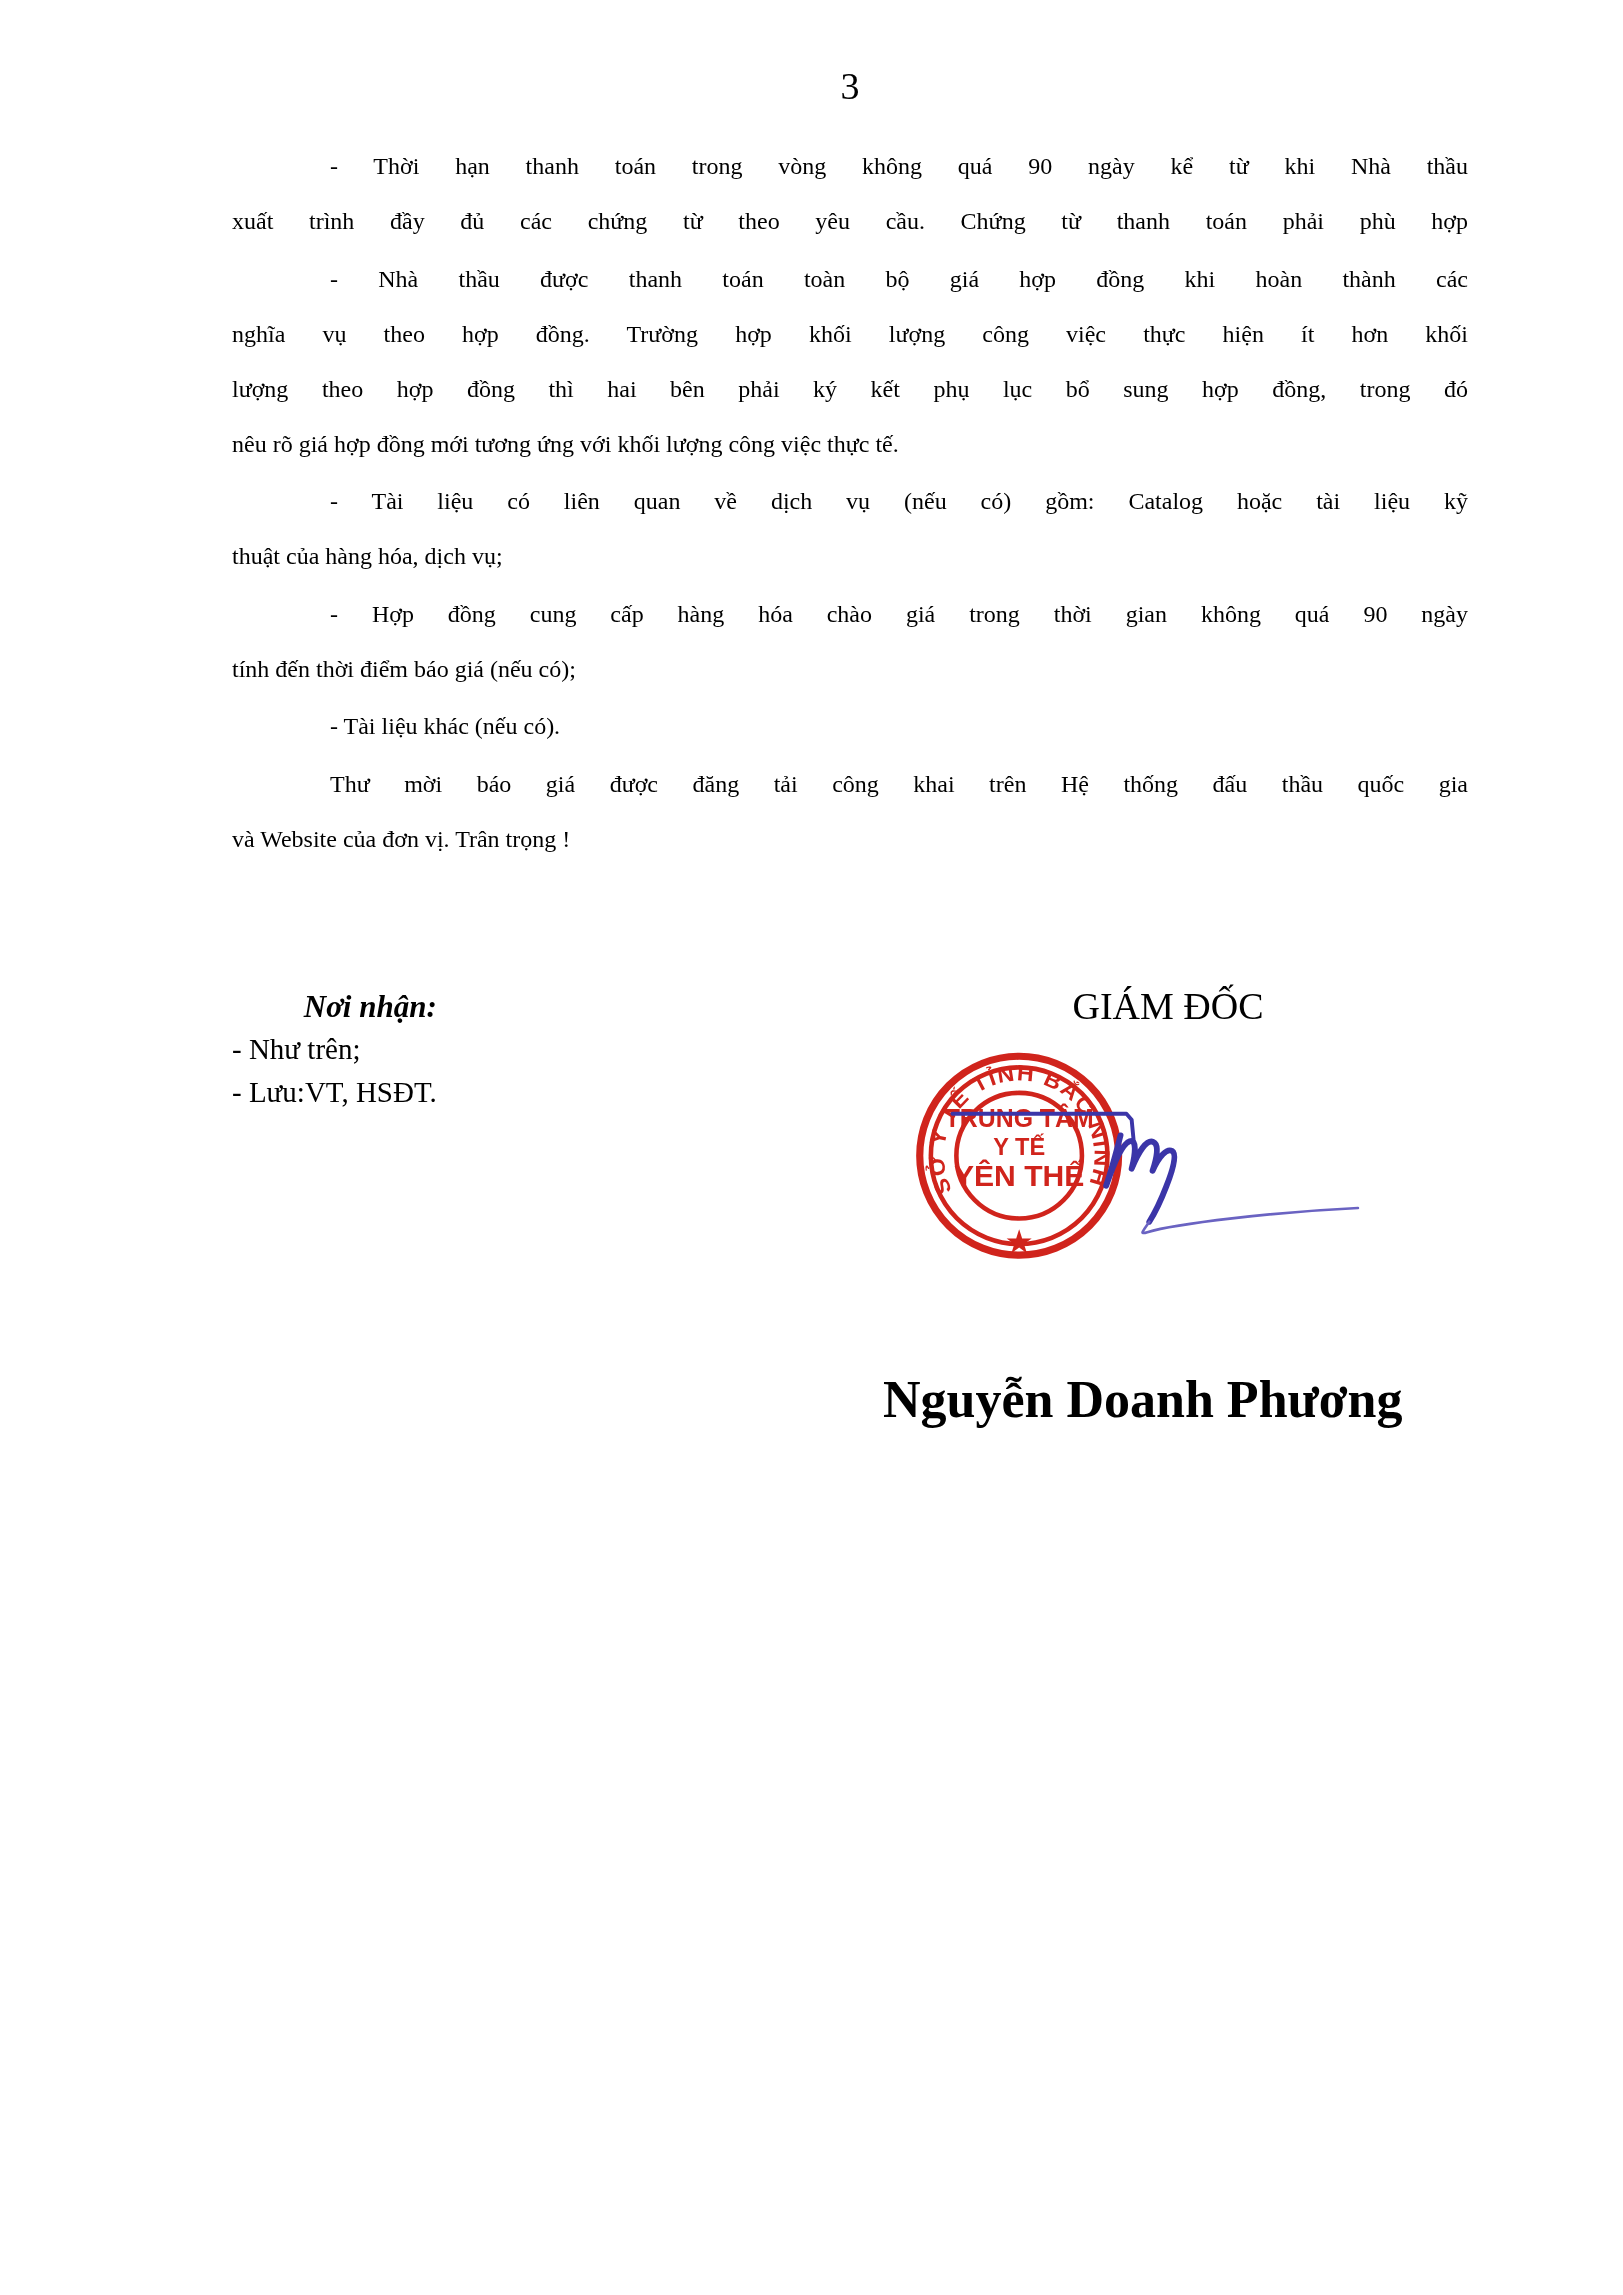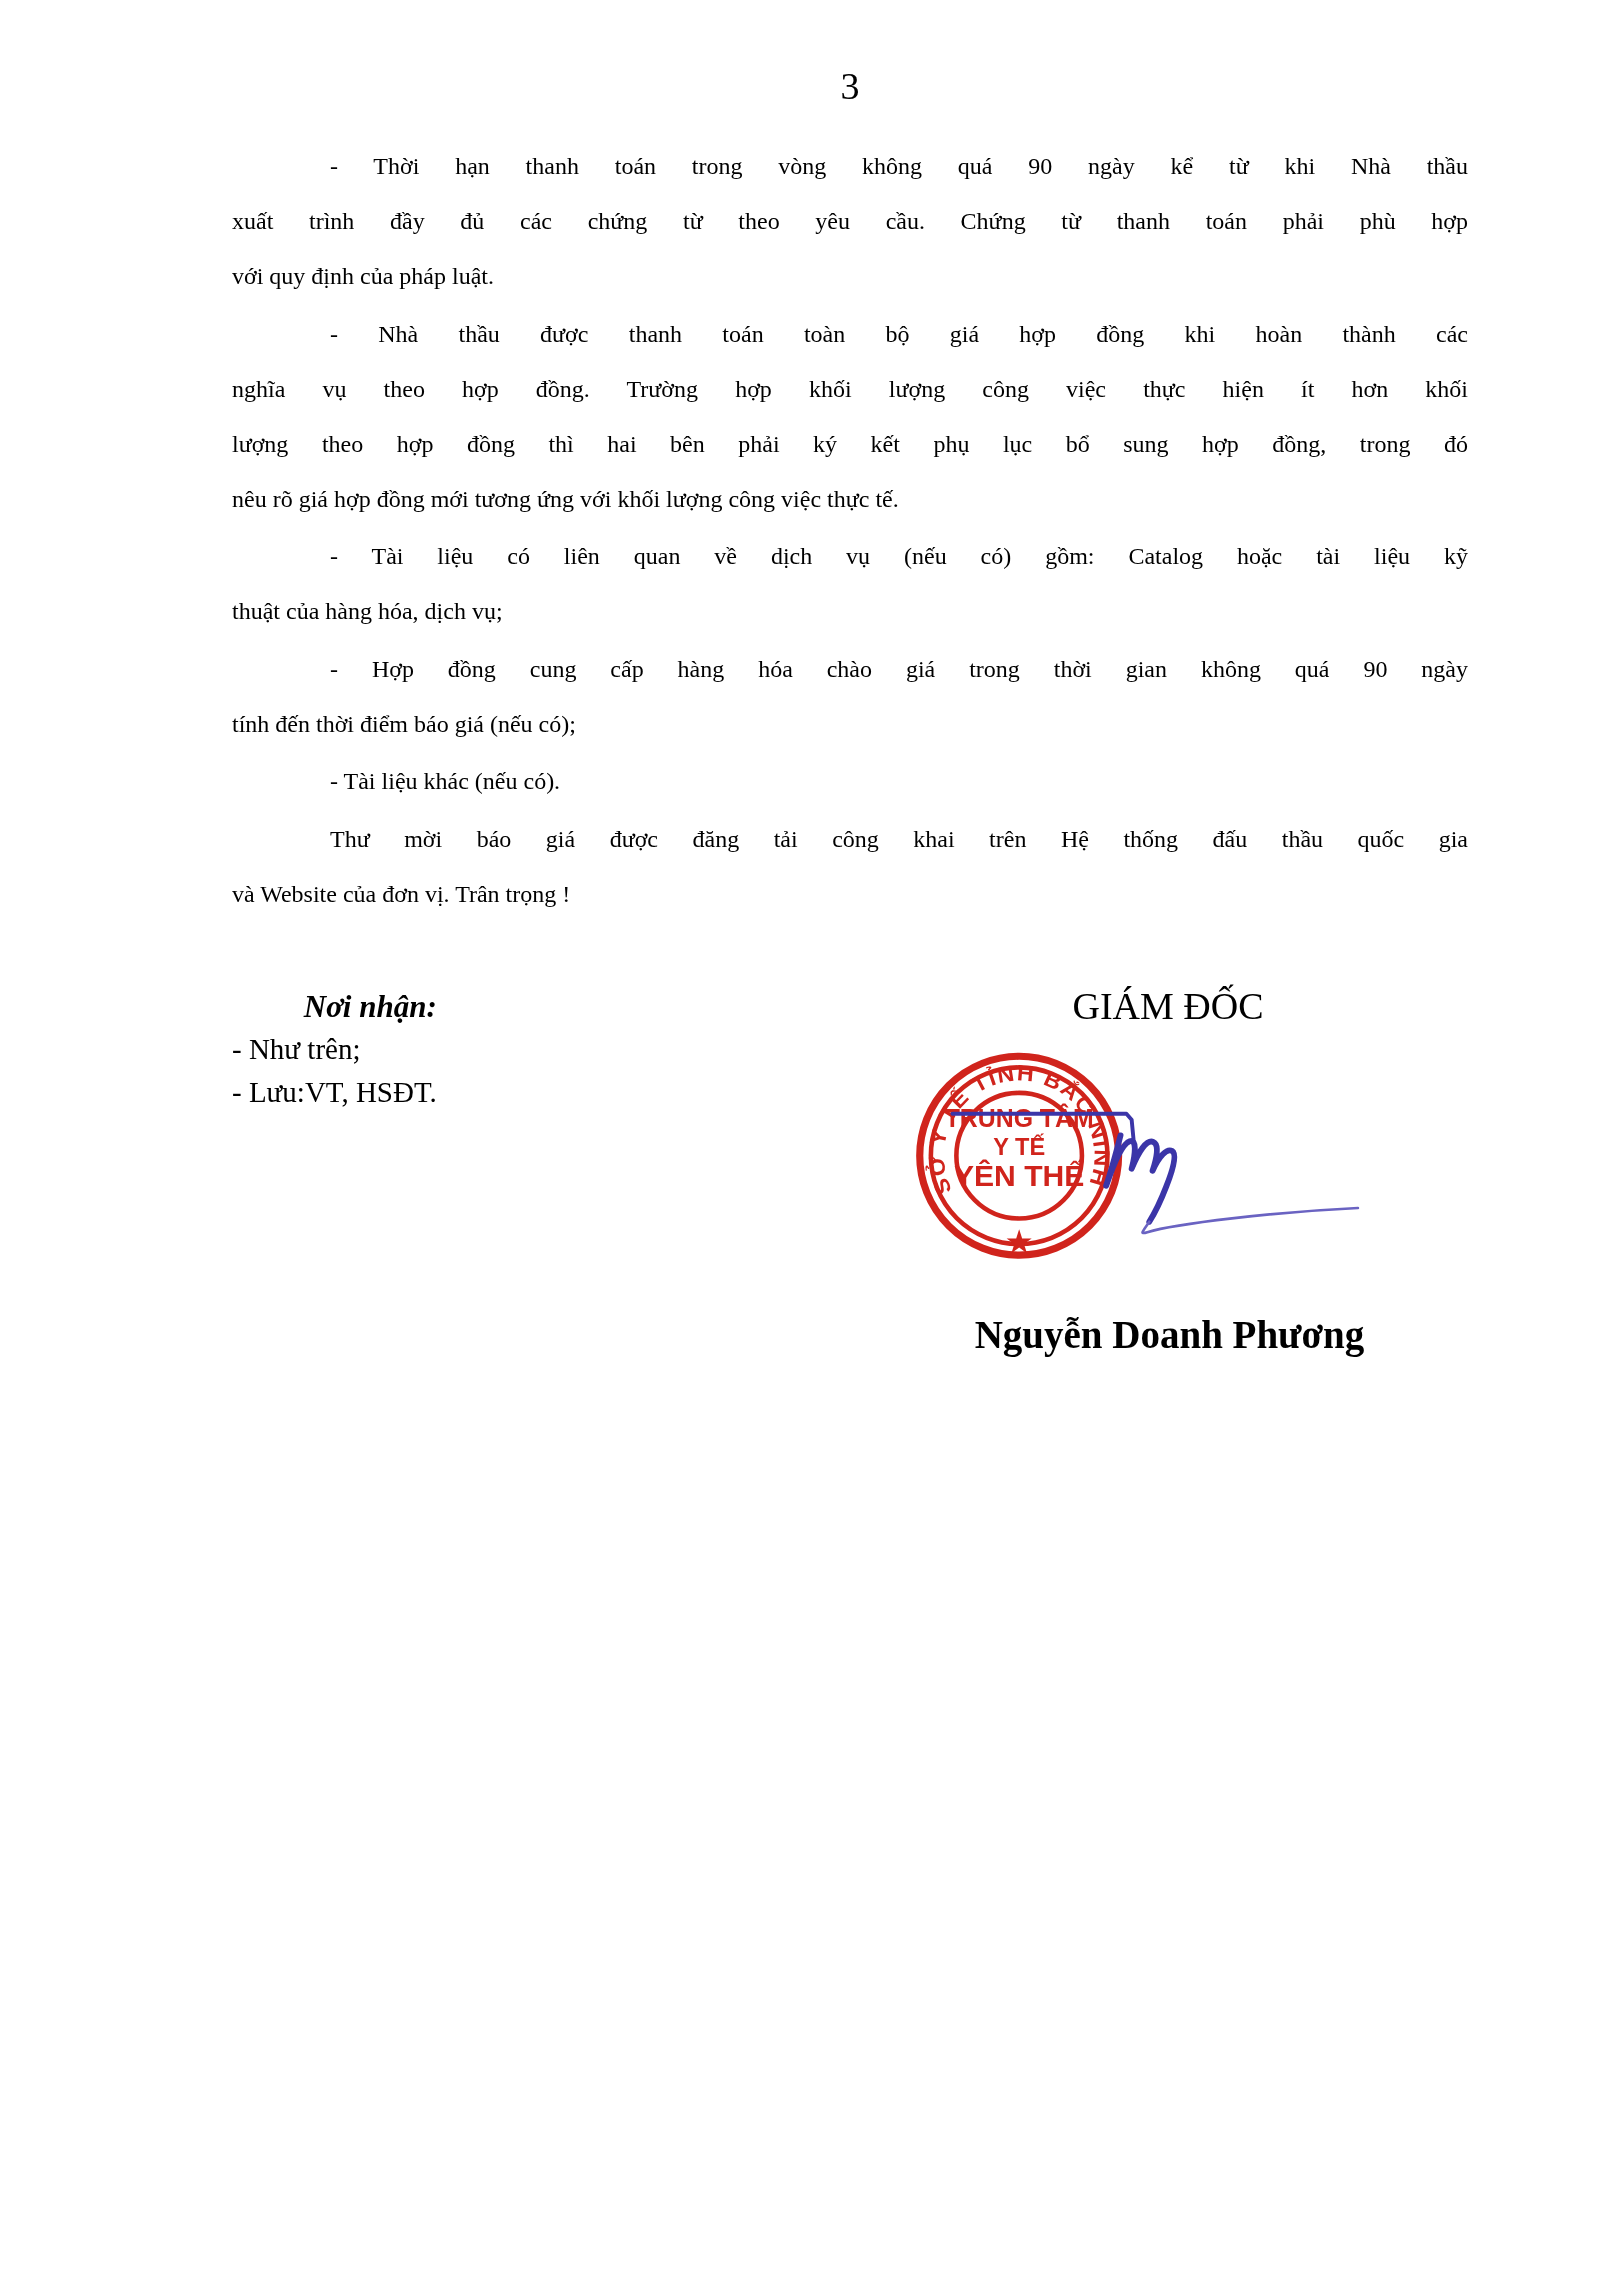--- a/index.html
+++ b/index.html
@@ -52,24 +52,23 @@
     top: 980px;
     width: 504px;
     text-align: center;
     font-size: 38px;
     font-weight: normal;
     line-height: 52px;
   }
   #signer-name {
     position: absolute;
     left: 883px;
-    top: 1305px;
+    top: 1370px;
     width: 573px;
-    text-align: center;
-    font-size: 39px;
+    font-size: 52px;
     font-weight: bold;
     line-height: 59px;
   }
   #stamp-signature-overlay {
     position: absolute;
     left: 0; top: 0;
     width: 1623px;
     height: 2295px;
     pointer-events: none;
   }
@@ -80,21 +79,20 @@
 
 <div id="page">
 
   <div id="page-number">3</div>
 
   <div id="body-text">
 
   <div class="para">
         <div class="ln ind just">- Thời hạn thanh toán trong vòng không quá 90 ngày kể từ khi Nhà thầu</div>
         <div class="ln just">xuất trình đầy đủ các chứng từ theo yêu cầu. Chứng từ thanh toán phải phù hợp</div>
-        <div class="ln">với quy định của pháp luật.</div>
       </div>
       <div class="para">
         <div class="ln ind just">- Nhà thầu được thanh toán toàn bộ giá hợp đồng khi hoàn thành các</div>
         <div class="ln just">nghĩa vụ theo hợp đồng. Trường hợp khối lượng công việc thực hiện ít hơn khối</div>
         <div class="ln just">lượng theo hợp đồng thì hai bên phải ký kết phụ lục bổ sung hợp đồng, trong đó</div>
         <div class="ln">nêu rõ giá hợp đồng mới tương ứng với khối lượng công việc thực tế.</div>
       </div>
       <div class="para">
         <div class="ln ind just">- Tài liệu có liên quan về dịch vụ (nếu có) gồm: Catalog hoặc tài liệu kỹ</div>
         <div class="ln">thuật của hàng hóa, dịch vụ;</div>

